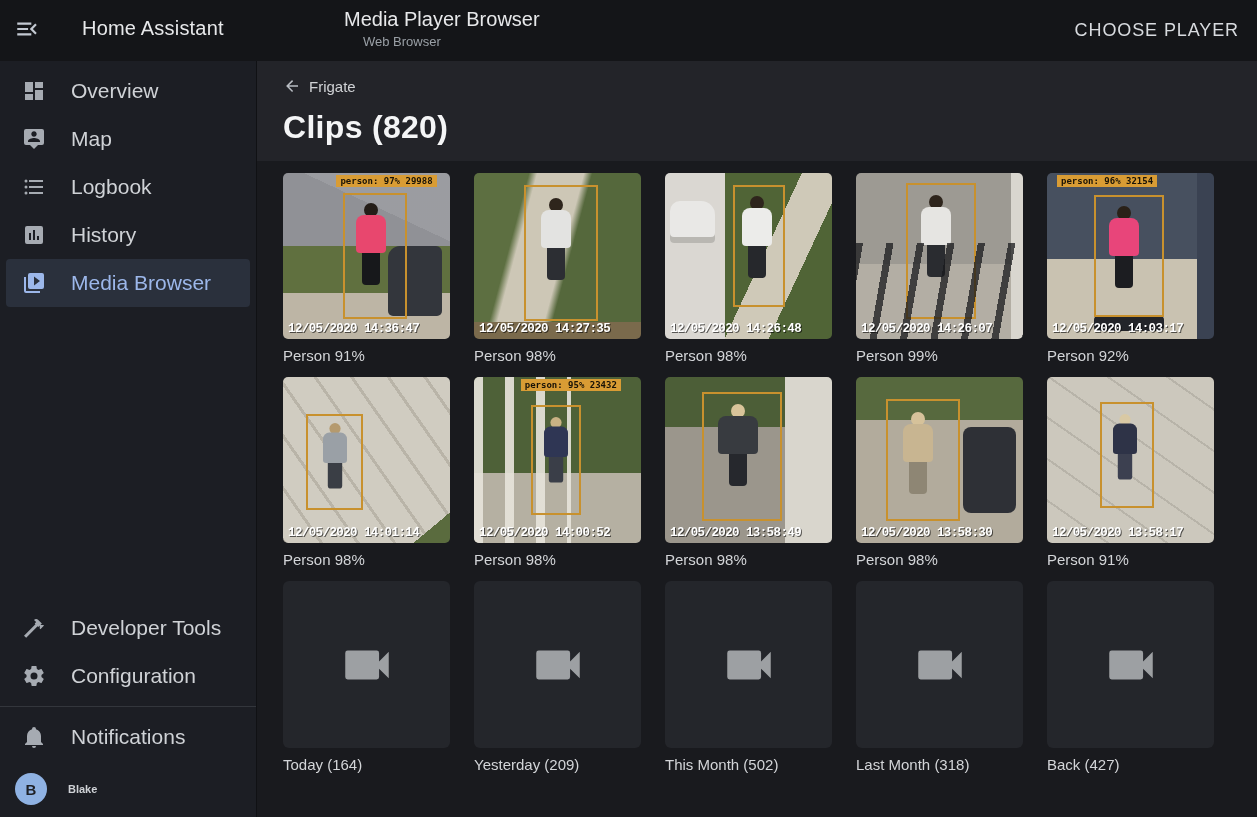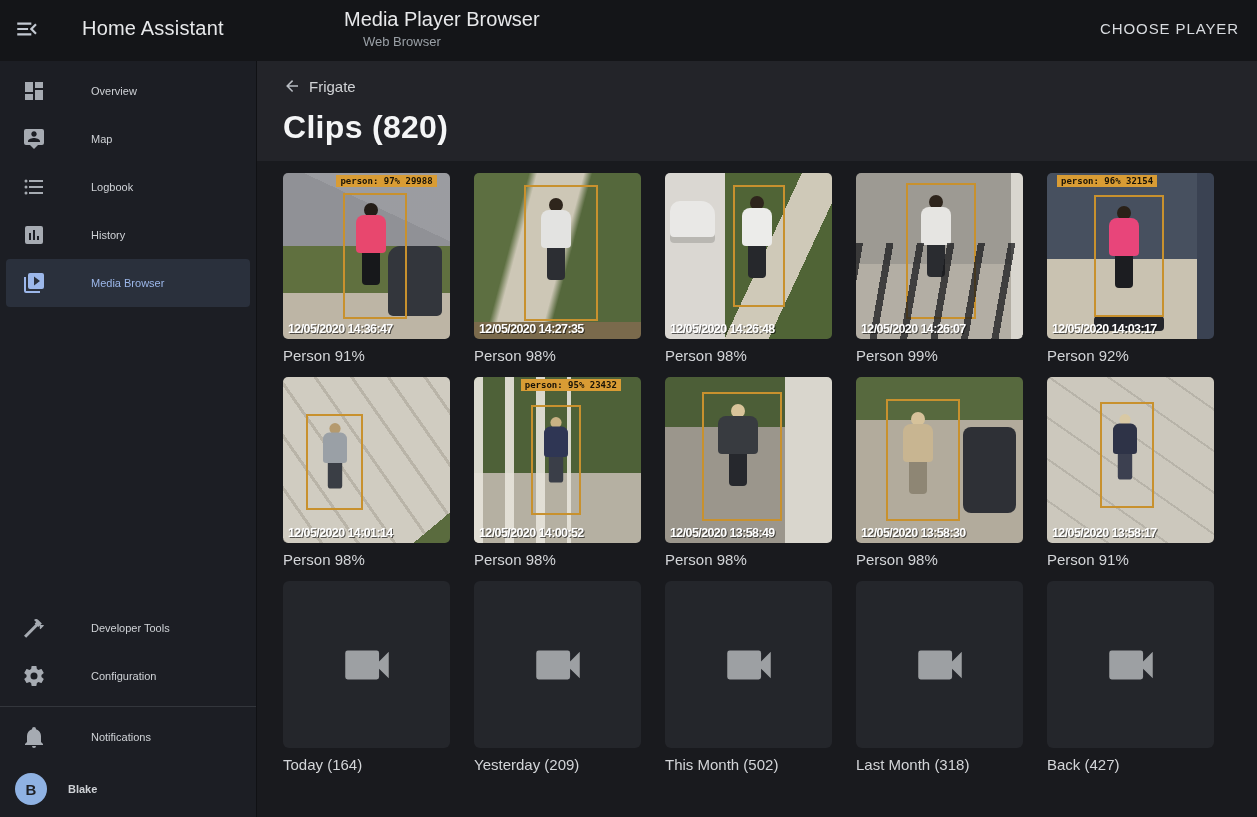--- a/index.html
+++ b/index.html
@@ -8,35 +8,35 @@
   .app { width:1257px; height:817px; display:flex; flex-direction:column; }
 
   
   .topbar { position:relative; height:61px; background:#141518; flex:0 0 61px; color:#e7e8ea; }
   .menu-btn { position:absolute; left:14px; top:16px; width:28px; height:28px; color:#c3c9d2; cursor:pointer; }
   .menu-btn svg { width:26px; height:26px; }
   .ha-title { position:absolute; left:82px; top:17px; font-size:20px; font-weight:400; letter-spacing:.2px; }
   .mb-head { position:absolute; left:344px; top:8px; }
   .mb-title { font-size:20px; font-weight:500; }
   .mb-sub { font-size:13px; color:#9aa0a6; margin-top:3px; margin-left:19px; }
-  .choose-player { position:absolute; right:18px; top:20px; font-size:15px; font-weight:500;
+  .choose-player { position:absolute; right:18px; top:20px; font-size:18px; font-weight:500;
     letter-spacing:.9px; color:#d8dbdf; background:none; border:none; cursor:pointer;
     font-family:"Liberation Sans", sans-serif; }
 
   
   .body-row { flex:1; display:flex; min-height:0; }
 
   
   .sidebar { width:257px; flex:0 0 257px; background:#1c1e24; display:flex; flex-direction:column;
     border-right:1px solid #101114; padding-top:6px; }
   .side-item { height:48px; margin:0 6px; display:flex; align-items:center; padding-left:16px;
     color:#cfd2d6; cursor:pointer; border-radius:4px; }
   .side-item .icn { width:24px; height:24px; color:#a6abb2; flex:0 0 24px; }
   .side-item .icn svg { width:24px; height:24px; }
-  .side-item .lbl { margin-left:45px; font-size:11px; }
+  .side-item .lbl { margin-left:25px; font-size:21px; }
   .side-item.selected { background:#2a303c; color:#9cb7ea; }
   .side-item.selected .icn { color:#9cb7ea; }
   .side-spacer { flex:1; }
   .side-divider { height:1px; background:#33363c; margin:6px 0; }
   .user-item { height:56px; margin:0 6px; display:flex; align-items:center; padding-left:9px;
     color:#cfd2d6; cursor:pointer; border-radius:4px; }
   .avatar { width:32px; height:32px; border-radius:50%; background:#8fb2e3; color:#1e2025;
     font-size:15px; font-weight:600; display:flex; align-items:center; justify-content:center; }
   .user-item .lbl { margin-left:21px; font-size:11px;font-weight:bold; }
 
@@ -49,21 +49,21 @@
   .page-title { margin-top:10px; font-size:32px; font-weight:700; color:#f4f5f6; letter-spacing:.3px; }
 
   .grid-area { flex:1; background:#191a1e; overflow:hidden; padding:12px 26px 0 26px; }
   .grid { display:flex; flex-wrap:wrap; gap:13px 24px; }
   .card { width:167px; cursor:pointer; }
   .thumb { position:relative; width:167px; height:166px; border-radius:5px; overflow:hidden;
     background:#2a2c31; }
   .caption { margin-top:8px; font-size:15px; color:#d3d5d8; }
 
   .ts { position:absolute; left:5px; bottom:3px; color:#ffffff; z-index:5;
-    font-family:Liberation Sans, sans-serif; font-weight:700; font-size:12.5px;
+    font-family:Liberation Mono, monospace; font-weight:700; font-size:12.5px;
     letter-spacing:-0.6px; text-shadow:1px 1px 0 rgba(0,0,0,.6); white-space:nowrap; }
   .bbox { position:absolute; border:2px solid #c8912e; z-index:3; }
   .chip { position:absolute; z-index:4; background:#d99c34; color:#191307;
     font-family:"DejaVu Sans Mono", monospace; font-weight:700; font-size:9px;
     padding:1px 4px; white-space:nowrap; }
 
   .fig { position:absolute; z-index:2; display:flex; flex-direction:column; align-items:center; }
   .fig .head { width:14px; height:14px; border-radius:50%; background:var(--hair,#2b2620); }
   .fig .torso { width:30px; height:38px; border-radius:8px 8px 4px 4px; background:var(--shirt,#ddd); margin-top:-2px; }
   .fig .legs { width:18px; height:32px; background:var(--pants,#23252a); border-radius:0 0 4px 4px; }

